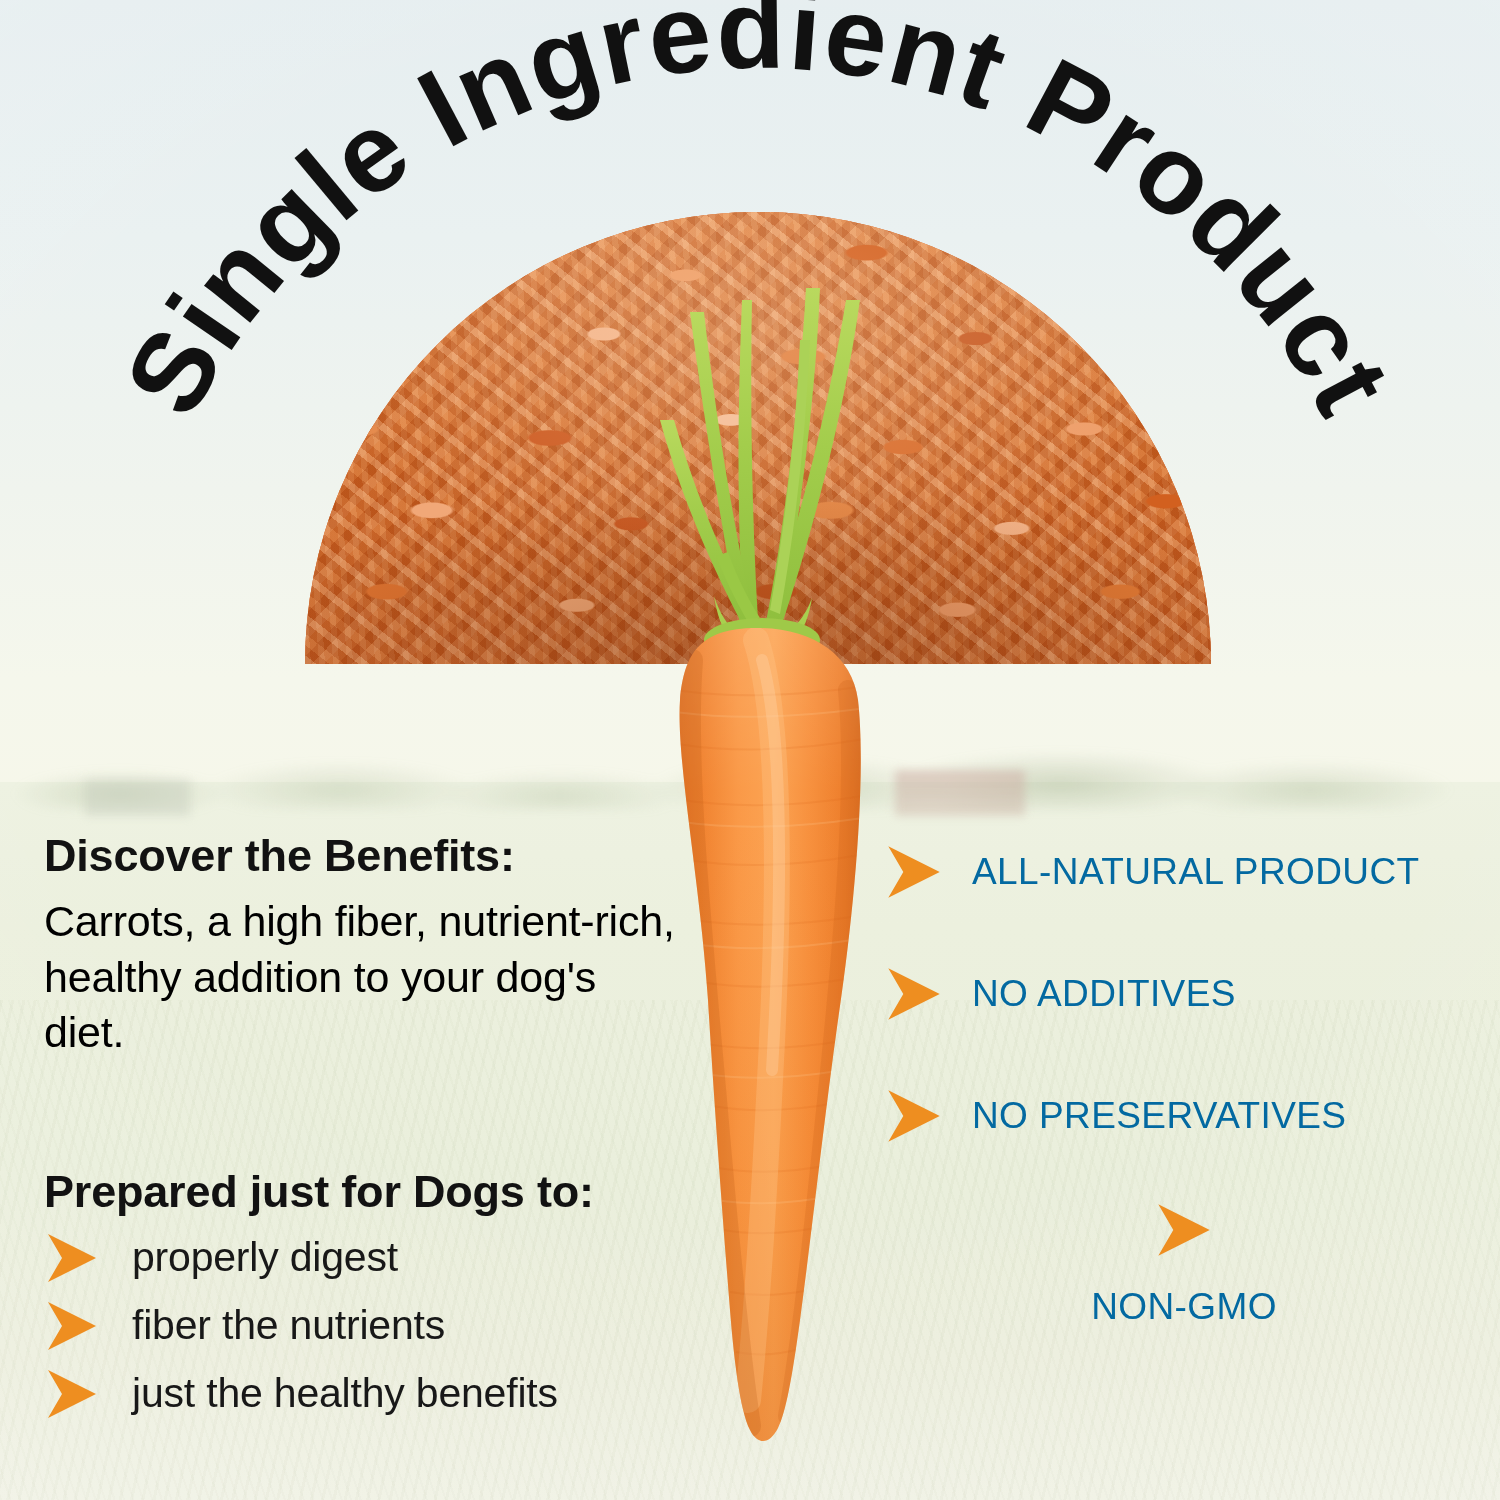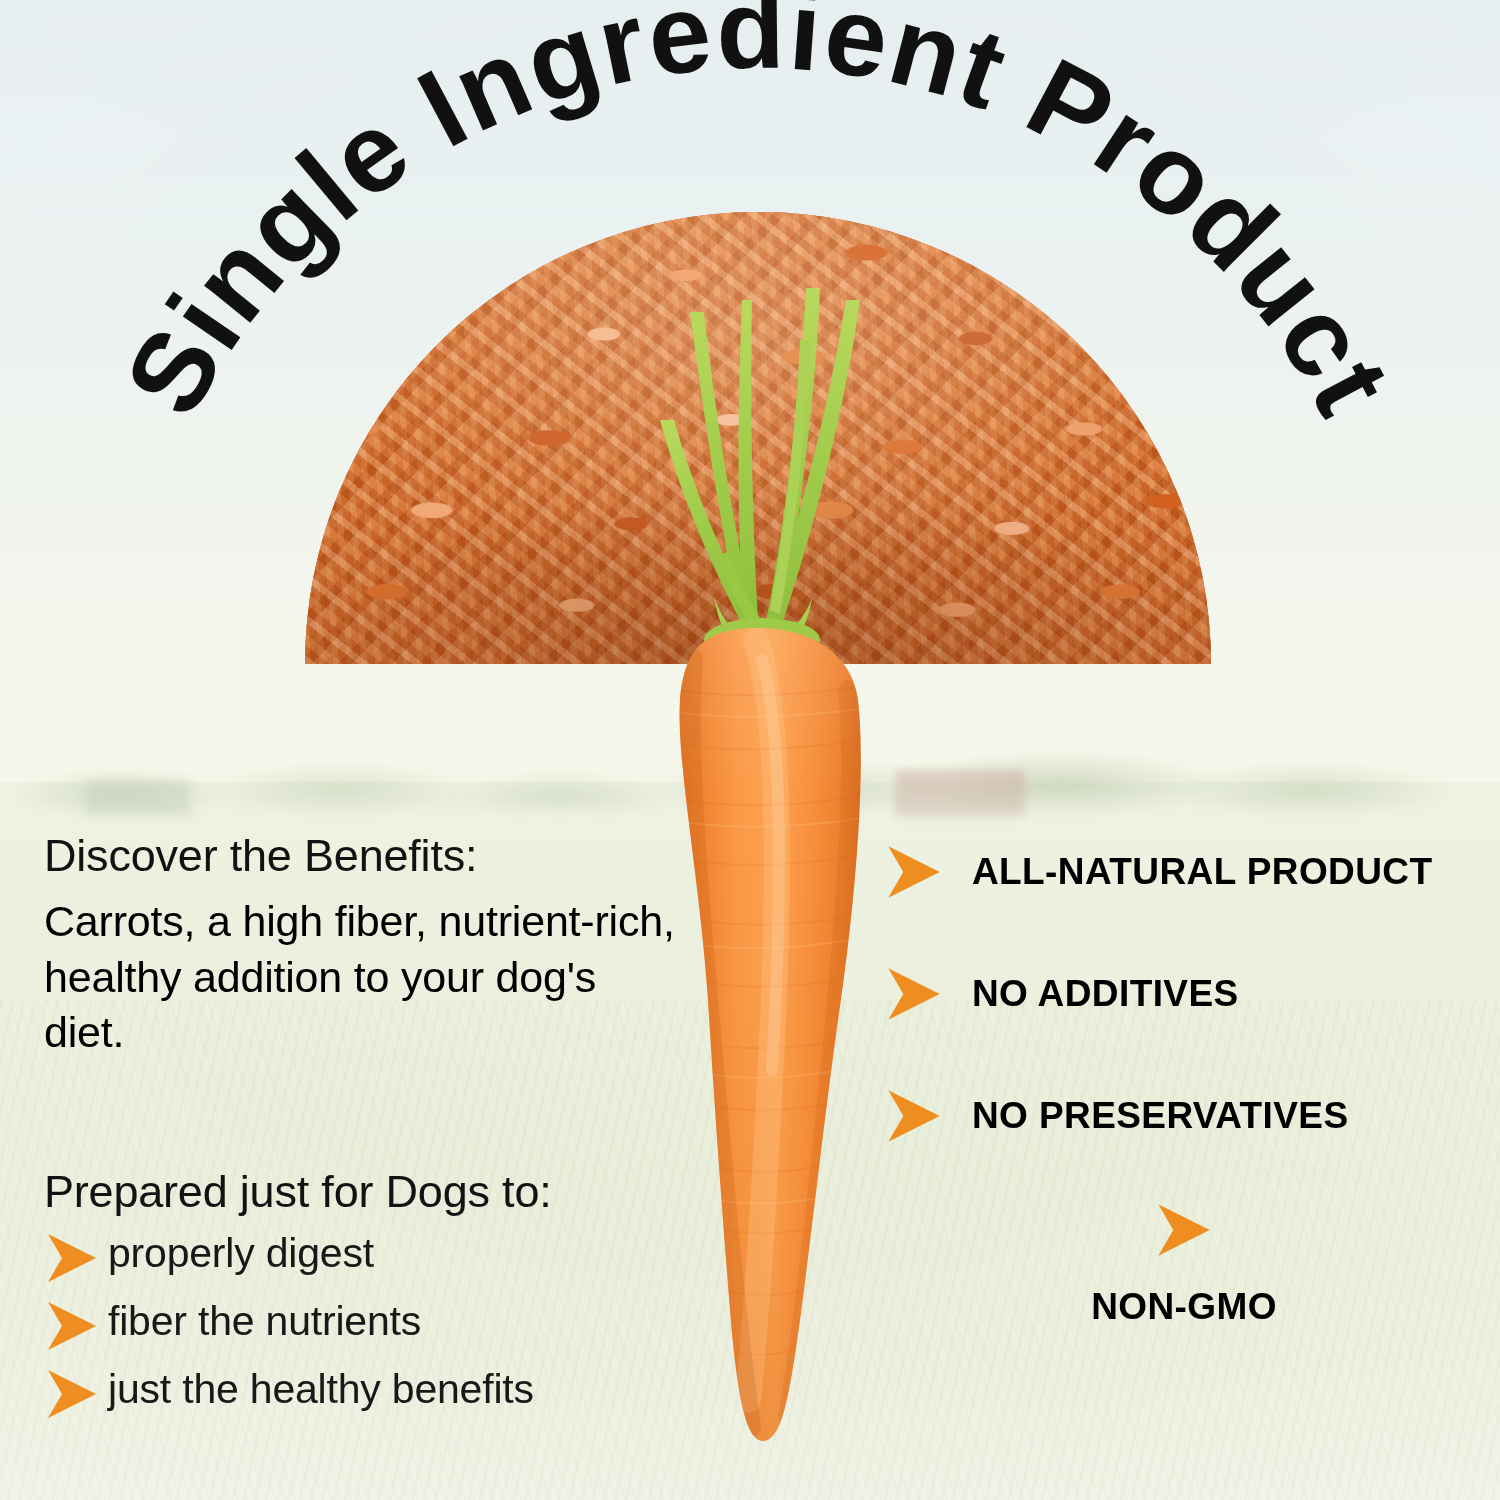--- a/index.html
+++ b/index.html
@@ -105,36 +105,36 @@
       radial-gradient(ellipse 70% 80% at 50% 28%, rgba(255,236,214,.22), rgba(255,236,214,0) 70%),
       radial-gradient(ellipse 100% 70% at 50% 102%, rgba(90,34,8,.30), rgba(90,34,8,0) 62%);
   }
 
   
   .carrot-layer{position:absolute;left:0;top:0;width:1500px;height:1500px;pointer-events:none;}
 
   
   .left-col{position:absolute;left:44px;top:832px;width:640px;}
   .h-bold{
-    font-size:45px;font-weight:400;color:#121212;letter-spacing:-.2px;line-height:1.06;
+    font-size:45px;font-weight:700;color:#121212;letter-spacing:-.2px;line-height:1.06;
     margin:0 0 14px 0;
   }
   .body-p{
     font-size:43px;font-weight:400;color:#000000;line-height:1.30;margin:0;
     letter-spacing:-.2px;
   }
   .left-col2{position:absolute;left:44px;top:1168px;width:660px;}
-  .bullet-row{display:flex;align-items:flex-start;gap:8px;margin-top:16px;}
+  .bullet-row{display:flex;align-items:center;gap:32px;margin-top:16px;}
   .bullet-row .txt{font-size:41px;font-weight:400;color:#181818;line-height:1.05;letter-spacing:-.2px;}
 
   .right-col{position:absolute;left:884px;top:836px;width:600px;}
   .feat-row{display:flex;align-items:center;gap:28px;height:72px;margin-bottom:50px;}
   .feat-row:last-child{margin-bottom:0;flex-direction:column;}
   .feat-row .txt{
-    font-size:37px;font-weight:700;color:#000000;letter-spacing:.4px;white-space:nowrap;
+    font-size:37px;font-weight:400;color:#0369a1;letter-spacing:.4px;white-space:nowrap;
   }
 
   .arrow{flex:0 0 auto;display:block;}
 </style>
 </head>
 <body>
 
 <div id="stage">
 
   <div class="bg-sky"></div>

